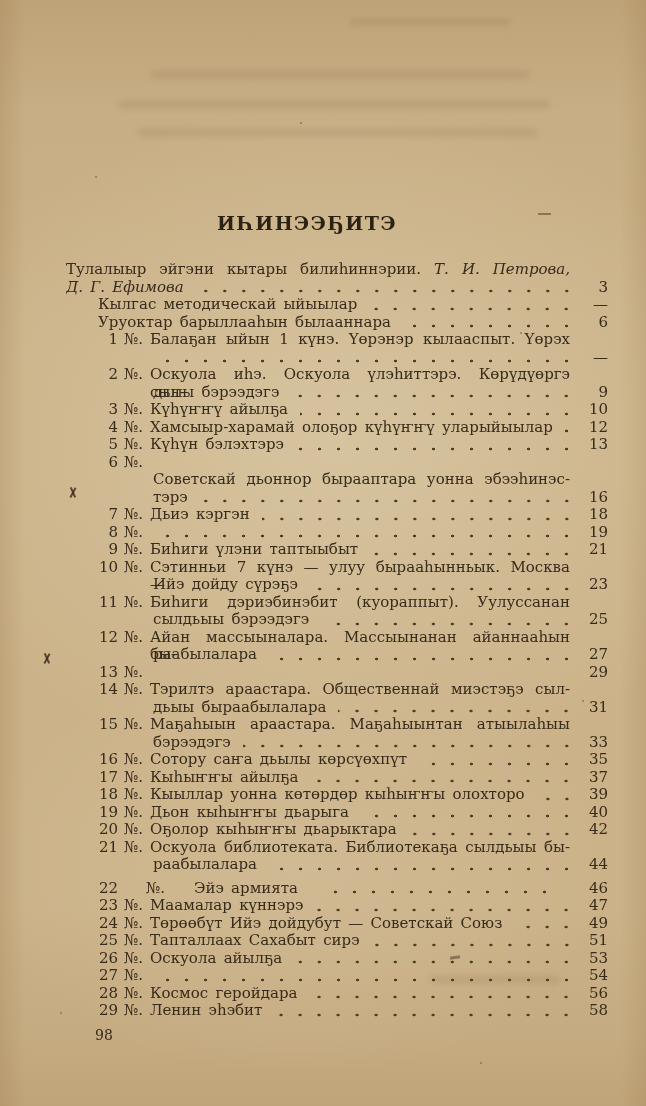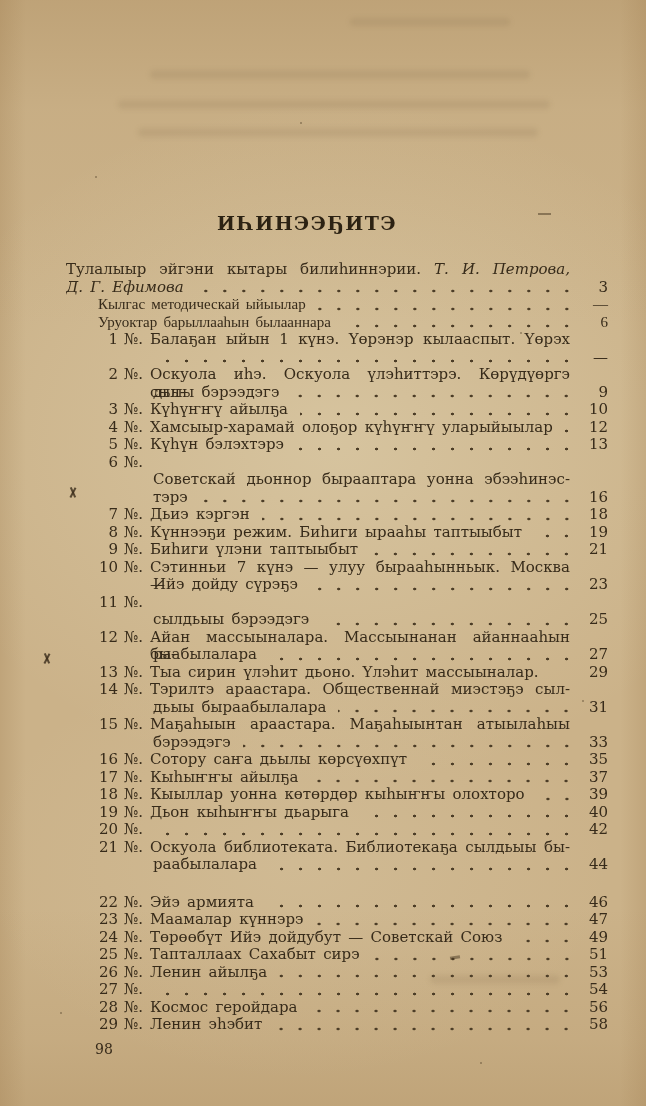--- a/index.html
+++ b/index.html
@@ -16,22 +16,22 @@
       linear-gradient(90deg, rgba(138,100,54,0.18) 0%, rgba(138,100,54,0) 4%, rgba(138,100,54,0) 96%, rgba(138,100,54,0.16) 100%);
   }
   .title{
     margin:212px 0 0 0;
     font-size:19px;font-weight:bold;letter-spacing:1.5px;
     text-align:center;transform:translateX(-30px);
     color:#2c2213;
   }
   .toc{margin-top:27px;font-size:15px;}
   .row{display:flex;align-items:flex-start;height:17.5px;line-height:17.5px;word-spacing:2.5px;}
-  .row.gap{margin-top:20px;}
-  .row.sub{padding-left:32px;font-family:Liberation Serif, serif;}
+  .row.gap{margin-top:6px;gap:22px;}
+  .row.sub{padding-left:32px;}
   .row.cont{padding-left:87px;}
   .row.justify{padding-right:38px;}
   .num{flex:0 0 52px;text-align:right;}
   .numero{flex:0 0 auto;margin:0 7px 0 6px;}
   .text{white-space:nowrap;overflow:hidden;}
   .jtext{flex:1 1 auto;white-space:normal;text-align:justify;text-align-last:justify;overflow:hidden;}
   .text em,.jtext em{font-style:italic;}
   .leader{
     flex:1 1 10px;min-width:10px;align-self:flex-end;height:10px;margin:0 6px 0 12px;
     background-image:radial-gradient(circle, #4c3d27 1.3px, rgba(0,0,0,0) 1.6px);
@@ -150,21 +150,20 @@
         <div class="row entry">
           <span class="num">7</span>
           <span class="numero">№.</span>
           <span class="text">Дьиэ кэргэн</span>
           <span class="leader"></span>
           <span class="pagenum">18</span>
         </div>
         <div class="row entry">
           <span class="num">8</span>
           <span class="numero">№.</span>
-          <span class="text">Күннээҕи режим. Биһиги ырааһы таптыыбыт</span>
           <span class="leader"></span>
           <span class="pagenum">19</span>
         </div>
         <div class="row entry">
           <span class="num">9</span>
           <span class="numero">№.</span>
           <span class="text">Биһиги үлэни таптыыбыт</span>
           <span class="leader"></span>
           <span class="pagenum">21</span>
         </div>
@@ -174,40 +173,40 @@
           <span class="jtext">Сэтинньи 7 күнэ — улуу бырааһынньык. Москва —</span>
         </div>
         <div class="row cont">
           <span class="text">Ийэ дойду сүрэҕэ</span>
           <span class="leader"></span>
           <span class="pagenum">23</span>
         </div>
         <div class="row entry justify">
           <span class="num">11</span>
           <span class="numero">№.</span>
+          <span class="jtext">Биһиги дэриэбинэбит (куораппыт). Уулуссанан</span>
         </div>
         <div class="row cont">
           <span class="text">сылдьыы бэрээдэгэ</span>
           <span class="leader"></span>
           <span class="pagenum">25</span>
         </div>
         <div class="row entry justify">
           <span class="num">12</span>
           <span class="numero">№.</span>
           <span class="jtext">Айан массыыналара. Массыынанан айаннааһын бы-</span>
         </div>
         <div class="row cont">
           <span class="text">раабылалара</span>
           <span class="leader"></span>
           <span class="pagenum">27</span>
         </div>
         <div class="row entry">
           <span class="num">13</span>
           <span class="numero">№.</span>
-          <span class="text">Тыа сирин үлэһит дьоно. Үлэһит массыыналар.</span>
           <span class="spacer"></span>
           <span class="pagenum">29</span>
         </div>
         <div class="row entry justify">
           <span class="num">14</span>
           <span class="numero">№.</span>
           <span class="jtext">Тэрилтэ араастара. Общественнай миэстэҕэ сыл-</span>
         </div>
         <div class="row cont">
           <span class="text">дьыы быраабылалара</span>
@@ -248,20 +247,21 @@
         <div class="row entry">
           <span class="num">19</span>
           <span class="numero">№.</span>
           <span class="text">Дьон кыһыҥҥы дьарыга</span>
           <span class="leader"></span>
           <span class="pagenum">40</span>
         </div>
         <div class="row entry">
           <span class="num">20</span>
           <span class="numero">№.</span>
+          <span class="text">Оҕолор кыһыҥҥы дьарыктара</span>
           <span class="leader"></span>
           <span class="pagenum">42</span>
         </div>
         <div class="row entry justify">
           <span class="num">21</span>
           <span class="numero">№.</span>
           <span class="jtext">Оскуола библиотеката. Библиотекаҕа сылдьыы бы-</span>
         </div>
         <div class="row cont">
           <span class="text">раабылалара</span>
@@ -292,21 +292,21 @@
         <div class="row entry">
           <span class="num">25</span>
           <span class="numero">№.</span>
           <span class="text">Тапталлаах Сахабыт сирэ</span>
           <span class="leader"></span>
           <span class="pagenum">51</span>
         </div>
         <div class="row entry">
           <span class="num">26</span>
           <span class="numero">№.</span>
-          <span class="text">Ленин айылҕа</span>
+          <span class="text">Оскуола айылҕа</span>
           <span class="leader"></span>
           <span class="pagenum">53</span>
         </div>
         <div class="row entry">
           <span class="num">27</span>
           <span class="numero">№.</span>
           <span class="leader"></span>
           <span class="pagenum">54</span>
         </div>
         <div class="row entry">

